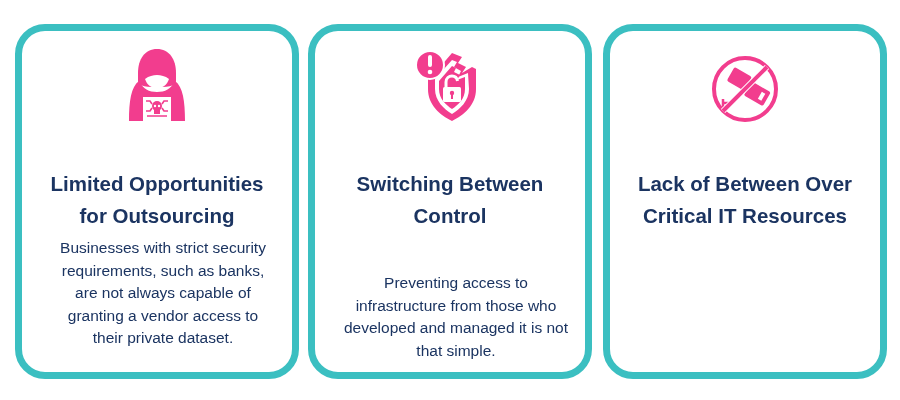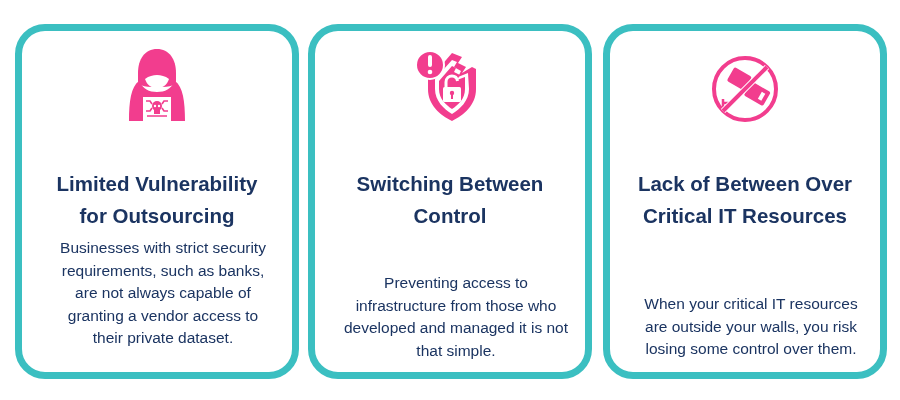--- a/index.html
+++ b/index.html
@@ -47,21 +47,21 @@
       <path d="M22 36 C14 42 12 56 12 76 L68 76 C68 56 66 42 58 36 C54 44 48 47 40 47 C32 47 26 44 22 36 Z" fill="#f23d8e"></path>
       <rect x="26" y="52" width="28" height="24" fill="#ffffff"></rect>
       <circle cx="40" cy="61" r="5" fill="#f23d8e"></circle>
       <rect x="37" y="65" width="6" height="4" fill="#f23d8e"></rect>
       <circle cx="38" cy="61" r="1.2" fill="#fff"></circle>
         <circle cx="42" cy="61" r="1.2" fill="#fff"></circle>
       <path d="M29 56 L33 56 L35 59 M29 66 L33 66 L35 63 M51 56 L47 56 L45 59 M51 66 L47 66 L45 63 M30 71 L50 71" stroke="#f23d8e" stroke-width="1.6" fill="none"></path>
     </svg>
   </div>
   <div class="title">
-    <div>Limited Vulnerability</div>
+    <div>Limited Opportunities</div>
     <div>for Outsourcing</div>
   </div>
   <div class="desc">
     <div>Businesses with strict security</div>
     <div>requirements, such as banks,</div>
     <div>are not always capable of</div>
     <div>granting a vendor access to</div>
     <div>their private dataset.</div>
   </div>
 </div>
@@ -104,18 +104,13 @@
       </g>
       <path d="M18 54 L18 62 M18 58 L26 58 L30 56" stroke="#f23d8e" stroke-width="2.5" fill="none"></path>
       <line x1="18" y1="66" x2="62" y2="22" stroke="#ffffff" stroke-width="6"></line>
       <line x1="18" y1="66" x2="62" y2="22" stroke="#f23d8e" stroke-width="4"></line>
     </svg>
   </div>
   <div class="title">
     <div>Lack of Between Over</div>
     <div>Critical IT Resources</div>
   </div>
-  <div class="desc">
-    <div>When your critical IT resources</div>
-    <div>are outside your walls, you risk</div>
-    <div>losing some control over them.</div>
-  </div>
 </div>
 
 </body></html>

